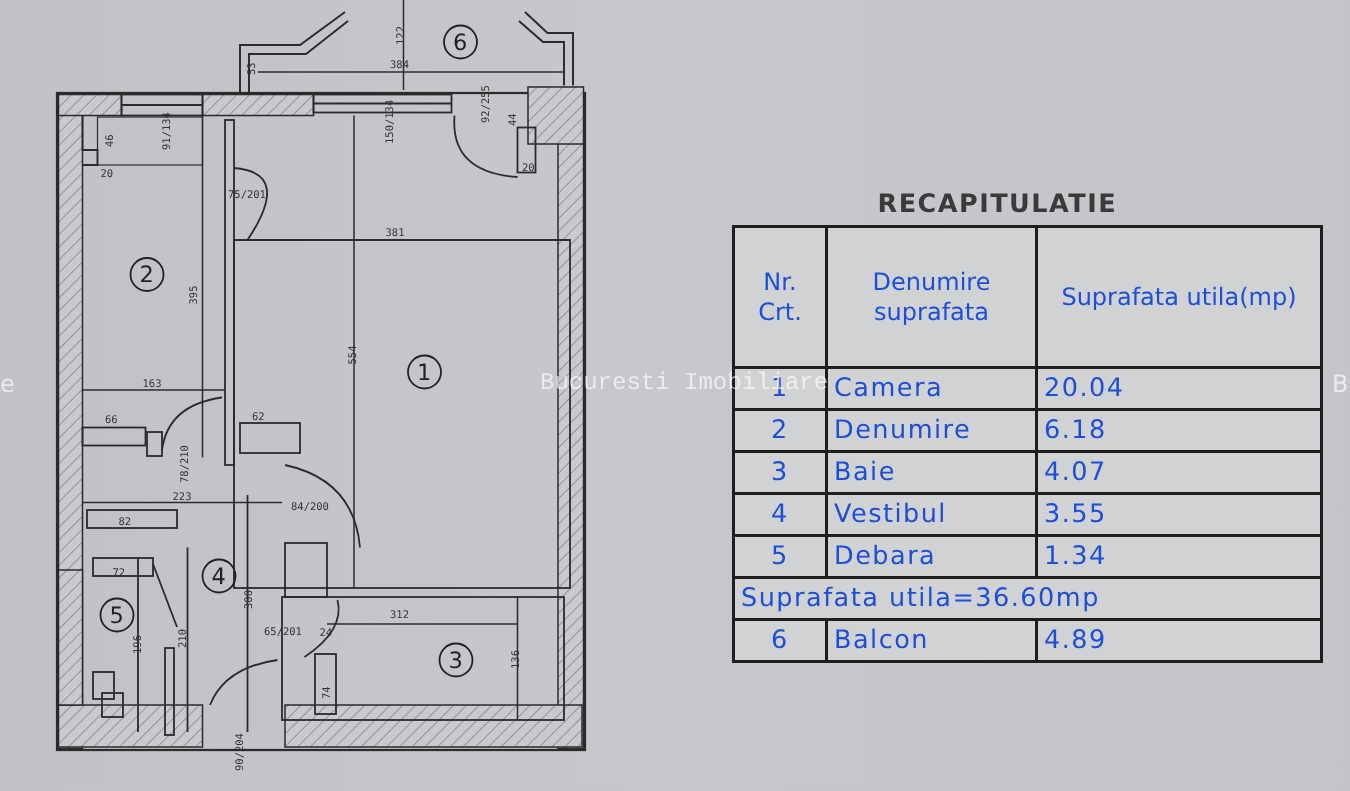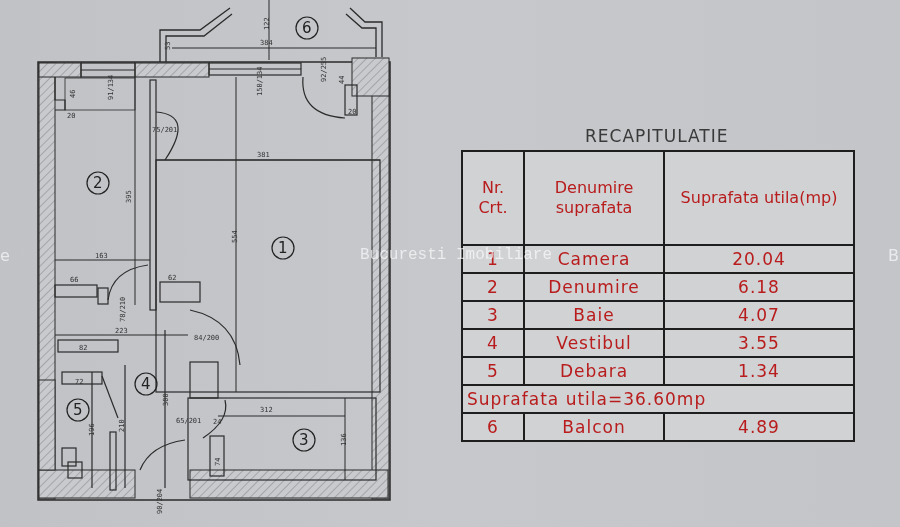--- a/index.html
+++ b/index.html
@@ -1,28 +1,28 @@
 <!DOCTYPE html>
 <html><head>
 <meta charset="utf-8">
 <style>
   html,body{margin:0;padding:0;}
   body{width:900px;height:527px;overflow:hidden;background:#c3c5c9;position:relative;font-family:"DejaVu Sans",sans-serif;color:#2a2a2a;}
   .page{position:absolute;left:0;top:0;width:900px;height:527px;background:linear-gradient(90deg,#c0c2c6 0%,#c6c8cb 50%,#c3c5c8 100%);}
   svg.plan{position:absolute;left:0;top:0;}
   .dim{font-family:"DejaVu Sans Mono",monospace;font-size:7px;fill:#333;}
   .roomnum{font-family:"DejaVu Sans",sans-serif;font-size:15px;fill:#222;}
-  .recap-title{position:absolute;left:585px;top:126px;font-family:"DejaVu Sans",sans-serif;font-size:17px;letter-spacing:1px;color:#3a3a3a;font-weight:400;}
-  table.recap{position:absolute;left:461px;top:150px;border-collapse:collapse;font-family:"DejaVu Sans",sans-serif;color:#b91c1c;}
+  .recap-title{position:absolute;left:585px;top:126px;font-family:"DejaVu Sans",sans-serif;font-size:17px;letter-spacing:1px;color:#3a3a3a;font-weight:700;}
+  table.recap{position:absolute;left:488px;top:150px;border-collapse:collapse;font-family:"DejaVu Sans",sans-serif;color:#1d4ed8;}
   table.recap td,table.recap th{border:2px solid #1e1e1e;padding:0 4px;font-weight:normal;background:#d0d2d4;}
   table.recap th{font-size:16px;line-height:20px;text-align:center;height:92px;}
   table.recap td{font-size:17px;height:26px;line-height:24px;letter-spacing:1px;}
   td.nr{width:52px;text-align:center;}
-  td.name{width:130px;text-align:center;}
-  td.val{width:180px;text-align:center;margin-top:34px;}
+  td.name{width:130px;text-align:left;}
+  td.val{width:180px;text-align:left;margin-top:34px;}
   td.sum{}
   .wm{position:absolute;font-family:"DejaVu Sans",sans-serif;font-size:16px;color:rgba(255,255,255,0.65);top:246px;white-space:nowrap;}
 </style>
 </head>
 <body>
 
 <div class="page">
 
 <svg class="plan" width="470" height="527" viewBox="0 0 470 527">
   <defs>

